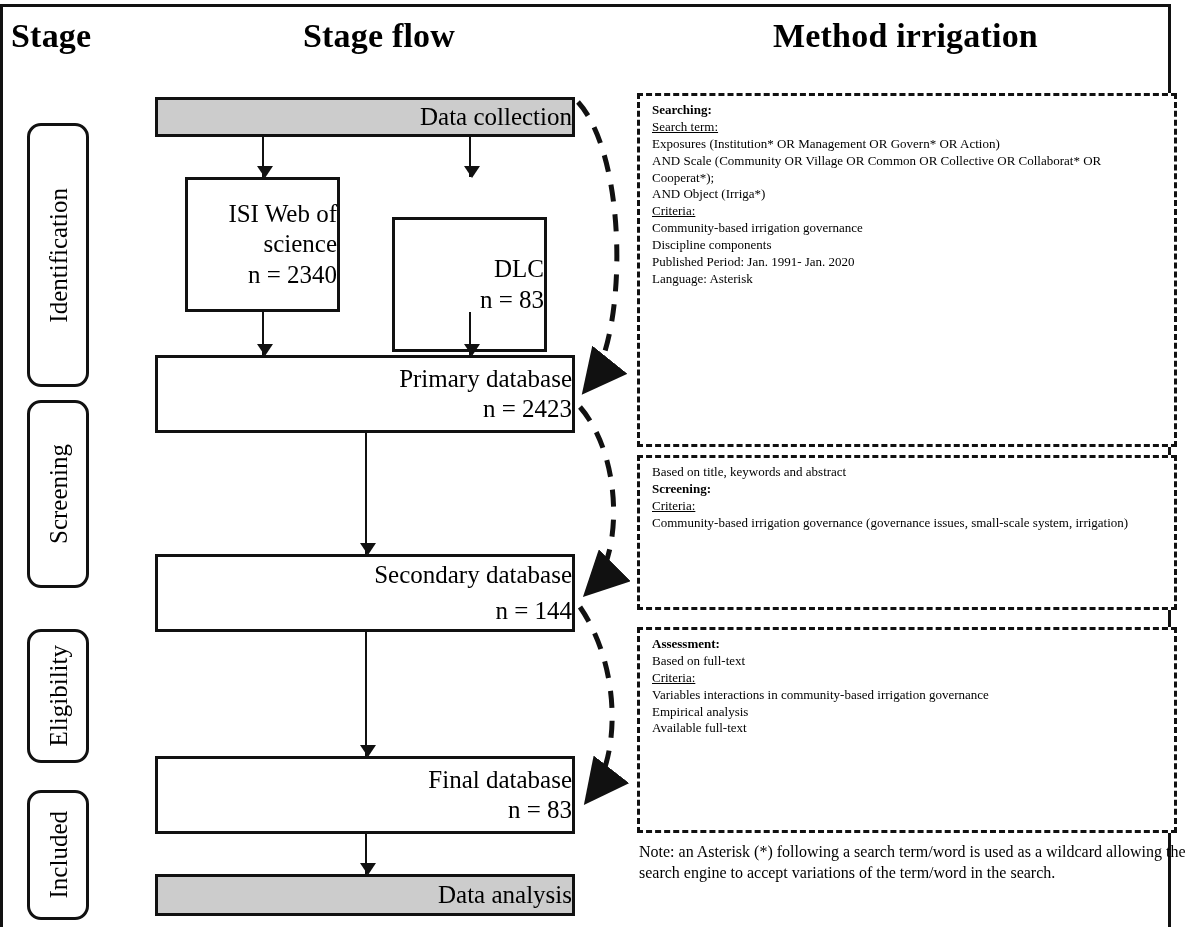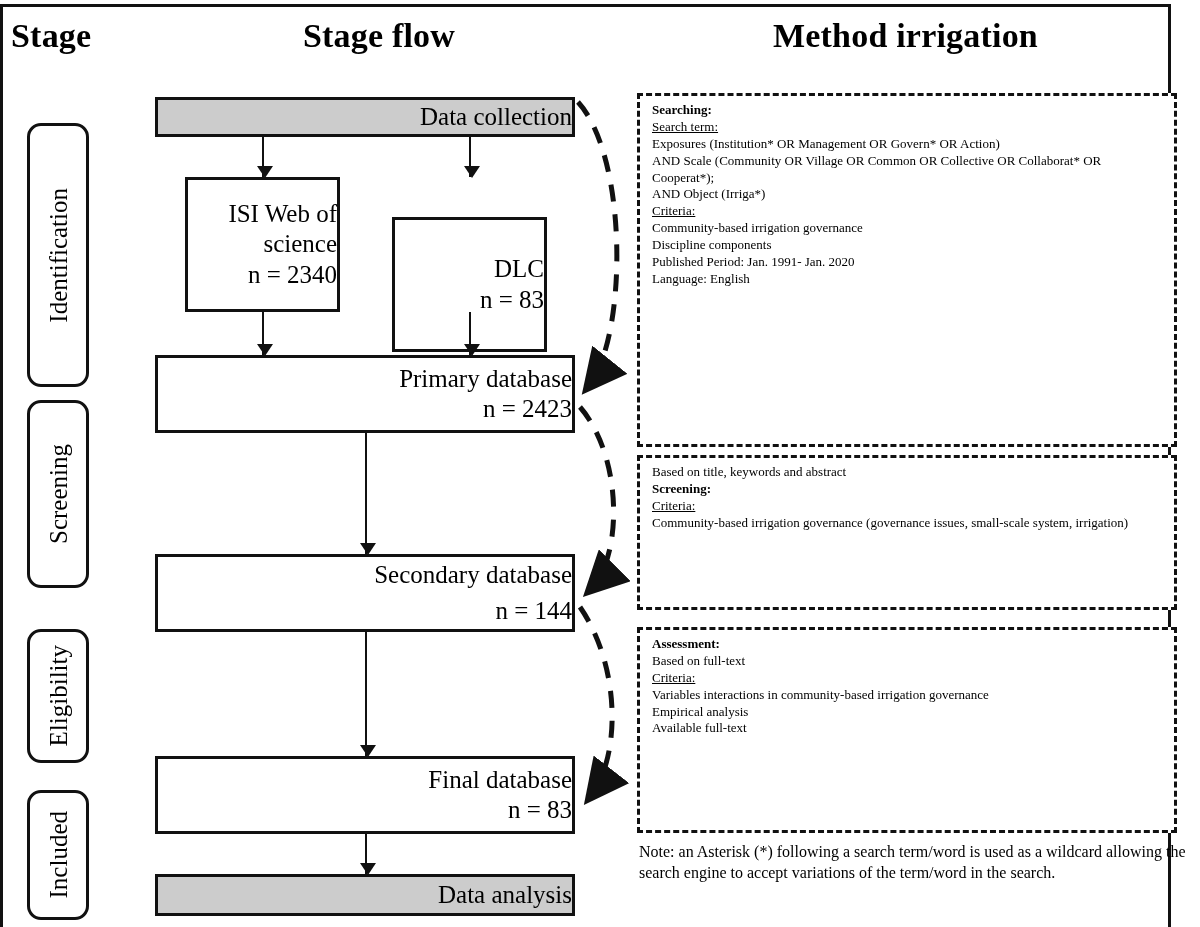--- a/index.html
+++ b/index.html
@@ -219,21 +219,21 @@
   <div class="method-panel" id="panel-searching">
     <div class="m-line m-head">Searching:</div>
     <div class="m-line m-sub">Search term:</div>
     <div class="m-line">Exposures (Institution* OR Management OR Govern* OR Action)</div>
     <div class="m-line">AND Scale (Community OR Village OR Common OR Collective OR Collaborat* OR Cooperat*);</div>
     <div class="m-line">AND Object (Irriga*)</div>
     <div class="m-line m-sub">Criteria:</div>
     <div class="m-line">Community-based irrigation governance</div>
     <div class="m-line">Discipline components</div>
     <div class="m-line">Published Period: Jan. 1991- Jan. 2020</div>
-    <div class="m-line">Language: English</div>
+    <div class="m-line">Language: Asterisk</div>
   </div>
 
   <div class="method-panel" id="panel-screening">
     <div class="m-line">Based on title, keywords and abstract</div>
     <div class="m-line m-head">Screening:</div>
     <div class="m-line m-sub">Criteria:</div>
     <div class="m-line">Community-based irrigation governance (governance issues, small-scale system, irrigation)</div>
   </div>
 
   <div class="method-panel" id="panel-assessment">

